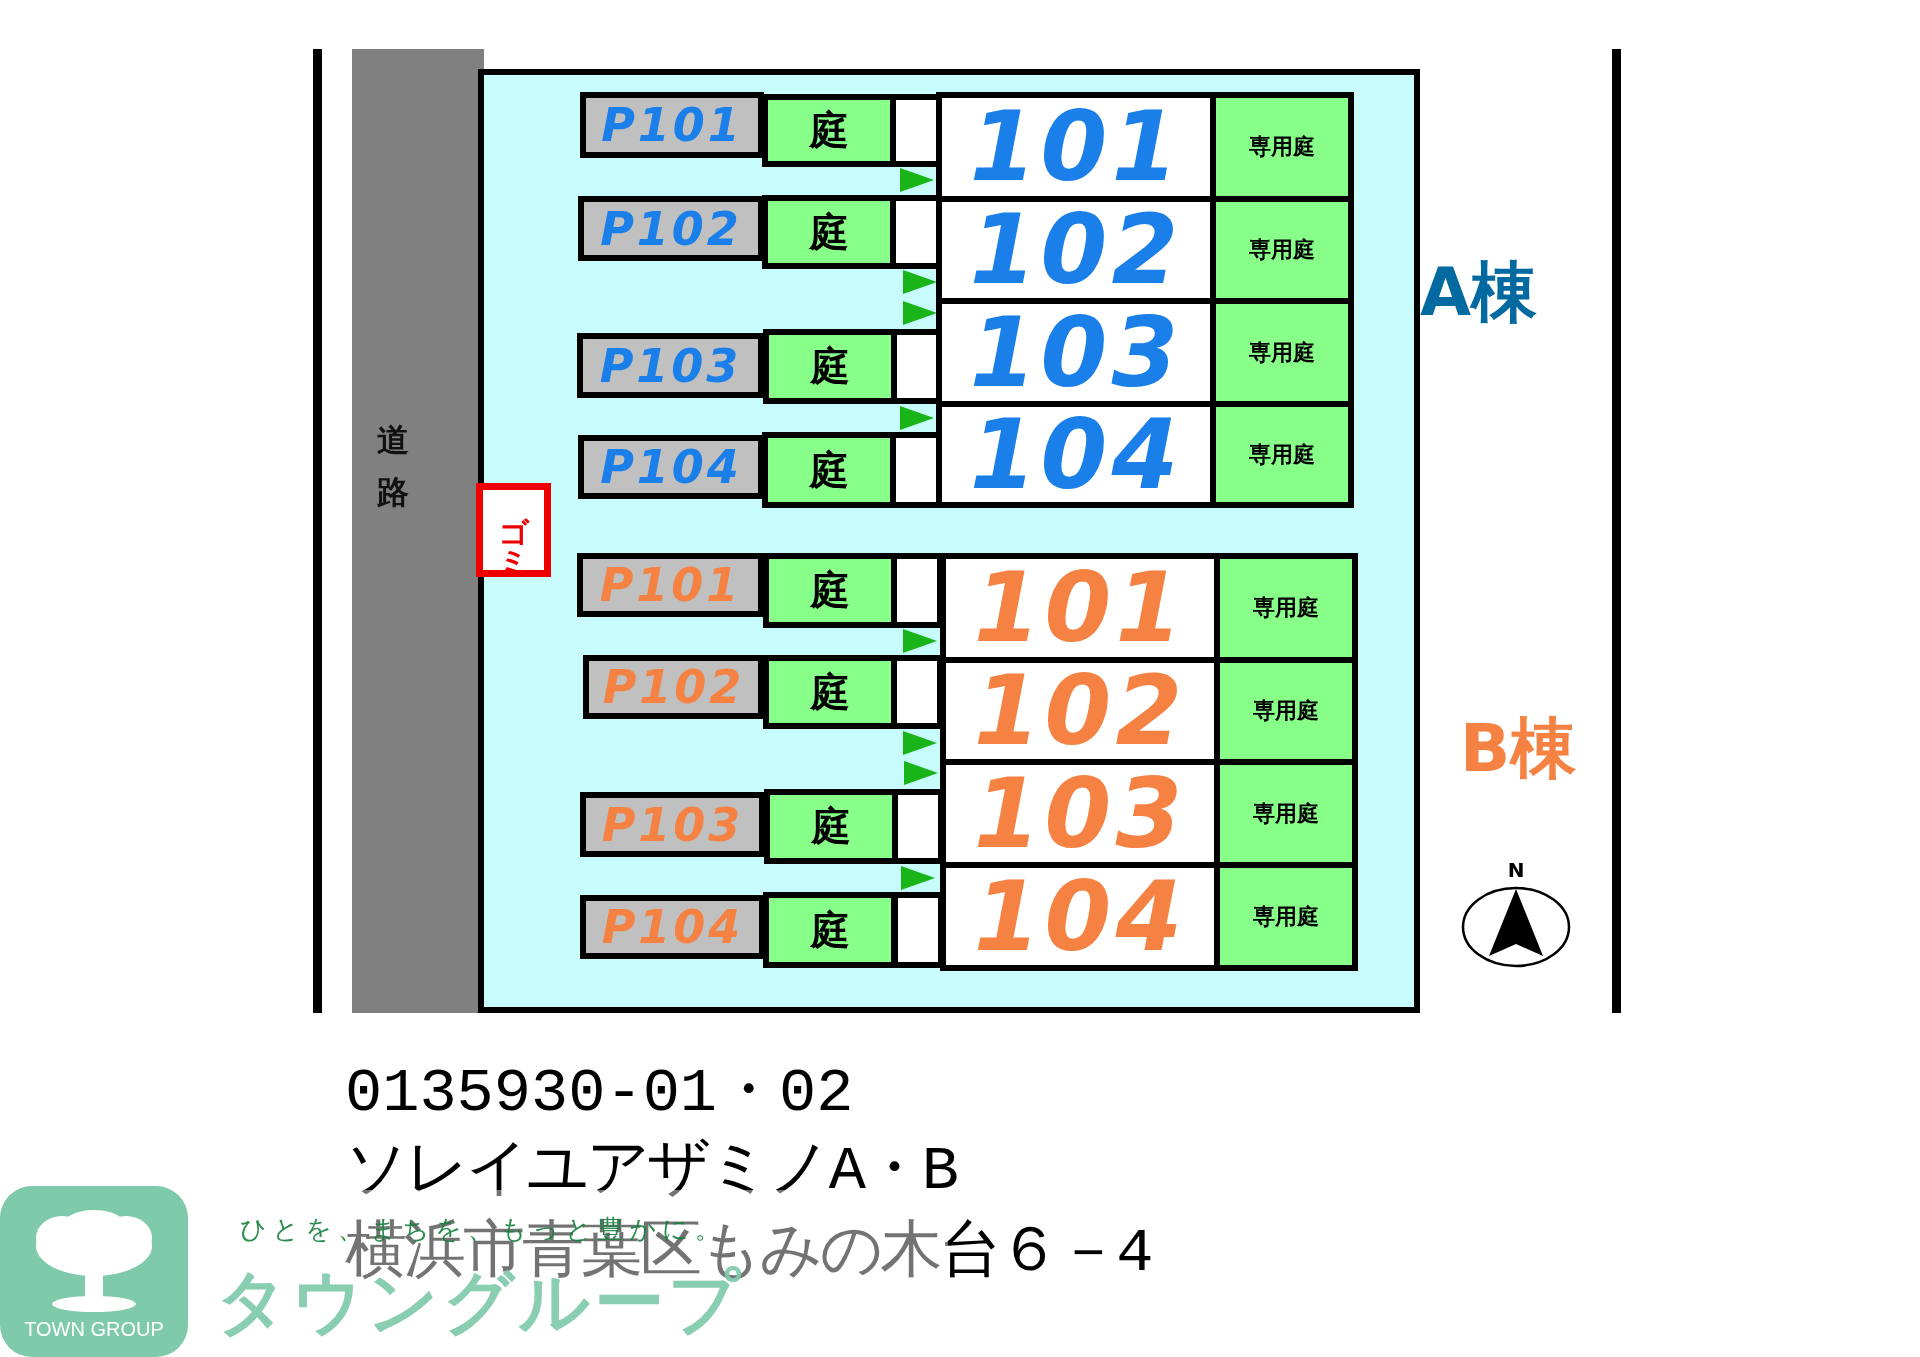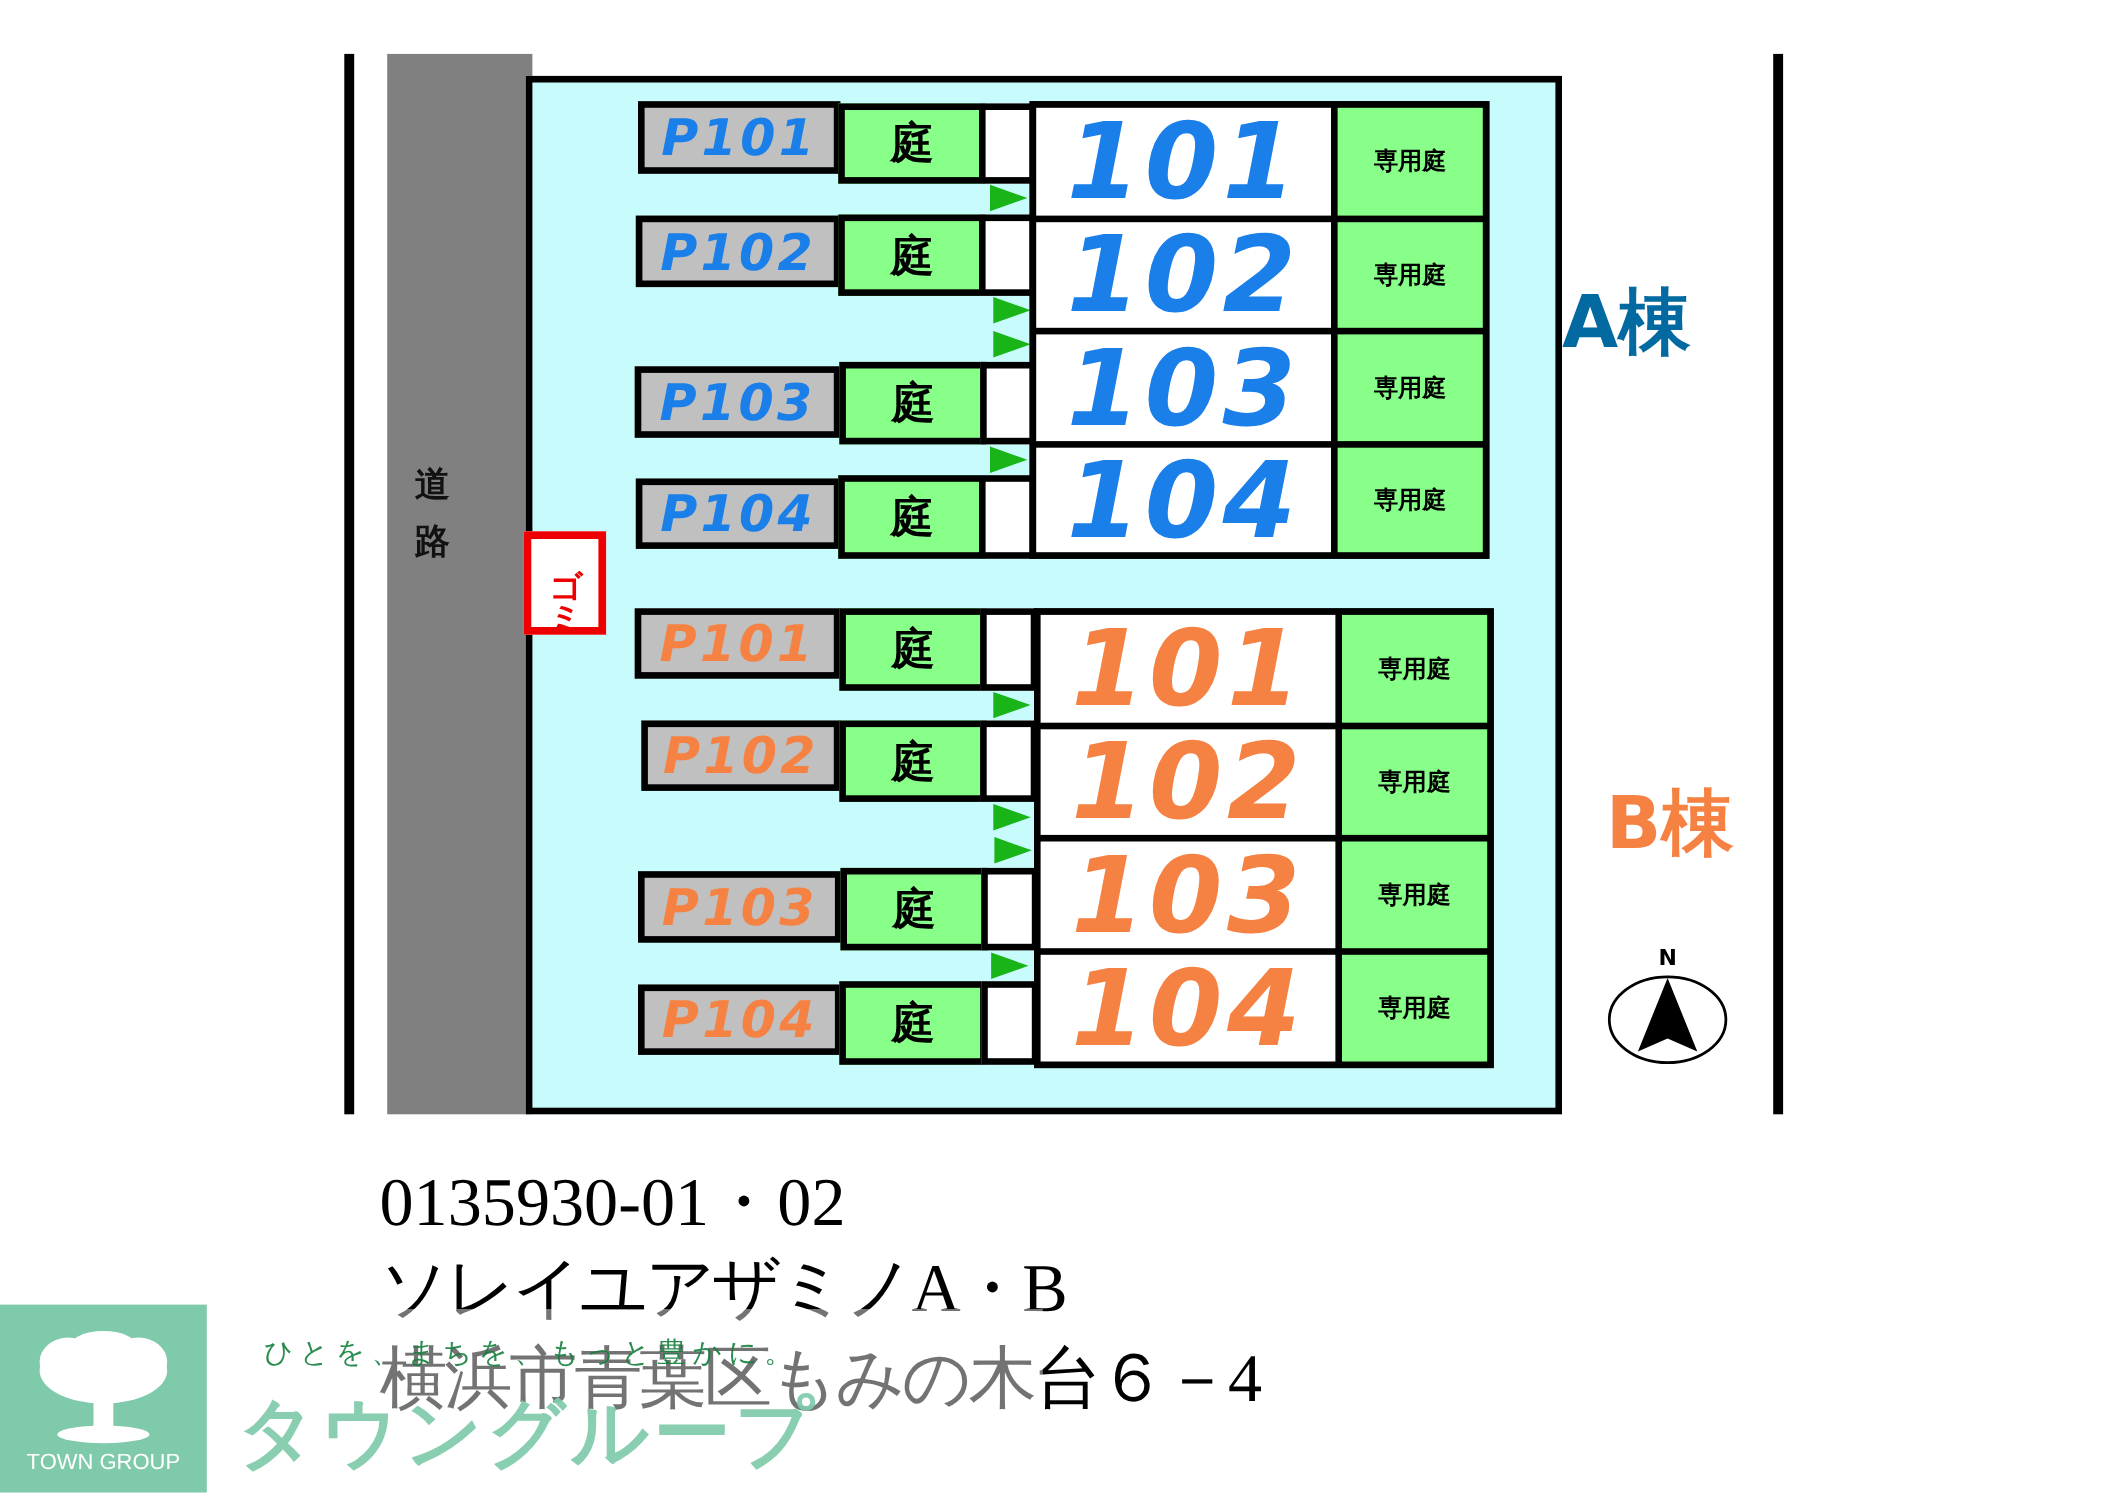--- a/index.html
+++ b/index.html
@@ -17,21 +17,21 @@
   .niwa { background: #88ff88; border: 6px solid #000; display: flex; align-items: center; justify-content: center;
           font-weight: bold; font-size: 40px; color: #000; }
   .wbox { background: #fff; border: 6px solid #000; }
   .arrow { width: 0; height: 0; border-top: 12px solid transparent; border-bottom: 12px solid transparent; border-left: 34px solid #18b418; }
   .building { border: 6px solid #000; background: #000; }
   .unit { background: #fff; display: flex; align-items: center; justify-content: center;
           font-weight: bold; font-style: italic; font-size: 96px; letter-spacing: 4px; }
   .pgarden { background: #88ff88; display: flex; align-items: center; justify-content: center;
              font-weight: bold; font-size: 22px; color: #000; }
   .bldg-label { font-weight: bold; font-size: 66px; line-height: 66px; white-space: nowrap; }
-  .info { font-family: Liberation Serif, serif; color: #000; font-size: 62px; line-height: 78px; white-space: pre; }
+  .info { font-family: Liberation Mono, monospace; color: #000; font-size: 62px; line-height: 78px; white-space: pre; }
   .logo-box { background: #7fcaaa; }
   .logo-caption { color: #fff; font-size: 20px; font-family: "Liberation Sans", sans-serif; text-align: center; width: 100%; }
   .tagline { color: #15803d; font-size: 26px; letter-spacing: 6px; white-space: nowrap; opacity: 0.9; }
   .brand { color: #7fcaaa; font-size: 70px; font-weight: bold; letter-spacing: 4px; white-space: nowrap; opacity: 0.92; }
 </style>
 </head>
 <body>
 
 <div class="abs vline" style="left:313px; top:49px; height:964px;"></div>
 <div class="abs vline" style="left:1612px; top:49px; height:964px;"></div>
@@ -183,21 +183,21 @@
     <polygon points="56,3 83,70 56,58 29,70" fill="#000"></polygon>
   </svg>
 </div>
 
 <div class="abs info" style="left:345px; top:1055px;">0135930-01・02</div>
 <div class="abs info" style="left:345px; top:1133px; letter-spacing:-3px;">ソレイユアザミノA・B</div>
 <div class="abs info" style="left:345px; top:1215px; letter-spacing:-3px;">横浜市青葉区もみの木台６－4</div>
 
 <div class="abs" style="left:188px; top:1190px; width:760px; height:167px; background: rgba(255,255,255,0.45);"></div>
 
-<div class="abs logo-box" style="left:0; top:1186px; width:188px; height:171px;">
+<div class="abs logo-box" style="left:0; top:1186px; width:188px; height:171px;border-radius:32px;">
   <svg class="abs" style="left:22px; top:22px;" width="144" height="108" viewBox="0 0 144 108">
     <g fill="#fff">
       <ellipse cx="72" cy="38" rx="58" ry="30"></ellipse>
       <ellipse cx="40" cy="30" rx="26" ry="22"></ellipse>
       <ellipse cx="104" cy="30" rx="26" ry="22"></ellipse>
       <ellipse cx="72" cy="18" rx="32" ry="16"></ellipse>
       <rect x="63" y="55" width="18" height="38"></rect>
       <ellipse cx="72" cy="96" rx="42" ry="8"></ellipse>
     </g>
   </svg>

